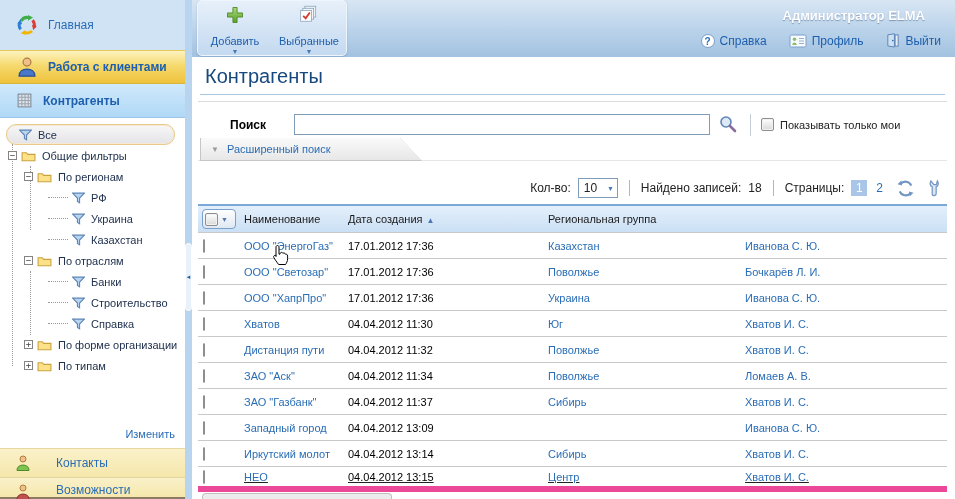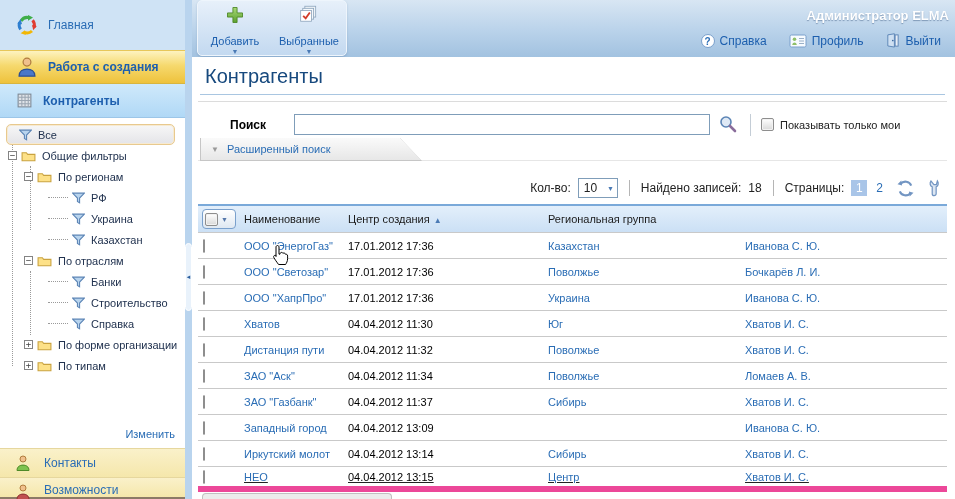--- a/index.html
+++ b/index.html
@@ -27,48 +27,48 @@
                color:#21324f; cursor:pointer; white-space:nowrap; }
   .tree-item .lbl { padding-left:2px; }
   .lvl0i { padding-left:20px; }
   .lvl0t { padding-left:8px; }
   .lvl1  { padding-left:24px; }
   .lvl2  { padding-left:56px;margin-left:16px; }
   .lvl2::before { content:""; position:absolute; left:32px; top:10px; width:20px;
                   border-top:1px dotted #9a9a9a; }
   .t-sel { margin:0 10px 0 6px; padding-left:12px; border:1px solid #e3c author;
   }
-  .t-sel { border:1px solid #e8c98e; border-radius:5px; background:linear-gradient(#f7f7f7,#e4e4e8);
+  .t-sel { border:1px solid #e8c98e; border-radius:10px; background:linear-gradient(#f7f7f7,#e4e4e8);
            box-shadow:0 0 0 1px #f6ead2 inset; }
   .toggle { width:9px; height:9px; border:1px solid #848484; background:#fff; font-size:9px;
             line-height:7px; text-align:center; color:#444; flex:0 0 9px;
             font-family:"DejaVu Sans Mono",monospace; }
   .edit-link { margin-top:auto; text-align:right; padding:6px 10px 8px 0; color:#2a6db5; cursor:pointer; }
   .nav-bottom { height:29px; background:linear-gradient(#faf1ca,#f5e7ab); border-top:1px solid #e6d79e;
-                color:#2a6db5; font-size:12px; display:flex; align-items:center; gap:12px; padding-left:14px; }
+                color:#2a6db5; font-size:12px; display:flex; align-items:center; gap:24px; padding-left:14px; }
   .nav-last { height:22px; align-items:flex-start; padding-top:5px; border-bottom:2px solid #8c7a66; }
 
   
   .splitter { width:7px; flex:0 0 7px; background:#b9d4ee; position:relative; }
   .split-handle { position:absolute; top:243px; left:0px; width:7px; height:68px; background:#e9f2fb;
                   border:1px solid #fff; border-radius:4px; display:flex; align-items:center; justify-content:center; }
   .split-handle span { color:#2c5f9e; font-size:6px; }
 
   
   .main { flex:1; display:flex; flex-direction:column; height:499px; }
   .topbar { height:57px; background:linear-gradient(#d8e6f3,#b9d2ea 55%,#a2c2e0); position:relative;
             flex:0 0 57px; }
   .tb-panel { position:absolute; left:5px; top:0; width:150px; height:56px;
               background:linear-gradient(#e7f0fa,#c3d9f0); border:1px solid #eef5fc;
               border-radius:5px; box-shadow:0 1px 2px rgba(90,120,160,.35);
               display:flex; justify-content:space-around; padding-top:4px; }
   .tb-btn { width:68px; display:flex; flex-direction:column; align-items:center; cursor:pointer; }
   .tb-btn .cap { color:#1d5fae; margin-top:10px;text-align:center; }
   .tb-btn .dd { color:#4a7ab5; font-size:7px; margin-top:1px; }
-  .user-line { position:absolute; top:8px; right:6px; color:#fff; font-weight:bold; font-size:13px;
+  .user-line { position:absolute; top:8px; right:30px; color:#fff; font-weight:bold; font-size:13px;
                text-shadow:0 1px 1px rgba(60,90,130,.5); }
   .hdr-links { position:absolute; top:33px; right:14px; display:flex; gap:22px; align-items:center; }
   .hdr-link { display:flex; align-items:center; gap:5px; color:#1d5fae; font-size:12px; cursor:pointer; }
   .qicon { width:14px; height:14px; border:1px solid #7aa0cc; border-radius:50%; background:#fff;
            color:#2a6db5; font-size:10px; font-weight:bold; text-align:center; line-height:13px; display:inline-block; }
 
   .content { flex:1; background:#fff; padding:0 8px 0 6px; position:relative; }
   h1 { font-size:20px; font-weight:normal; color:#17497e; margin:8px 0 6px 7px; }
   .title-underline { border-top:1px solid #a9c6e1; margin:0 2px 0 2px; }
   .search-block { margin-top:6px; border-top:1px solid #dcdcdc; padding-top:9px; height:37px;
@@ -139,21 +139,21 @@
         <polygon points="1.4,9.6 4.6,5 6,10.2" fill="#2e7fd0"></polygon>
       </svg>
       <span class="lbl">Главная</span>
     </div>
 
     <div class="nav-item nav-clients">
       <svg width="22" height="22" viewBox="0 0 18 18">
         <circle cx="9" cy="5" r="3.2" fill="#f0c08c" stroke="#b07c3e"></circle>
         <path d="M2.5 16.5c0-4 3-5.8 6.5-5.8s6.5 1.8 6.5 5.8Z" fill="#4a78c8" stroke="#2c4f92"></path>
       </svg>
-      <span class="lbl">Работа с создания</span>
+      <span class="lbl">Работа с клиентами</span>
     </div>
 
     <div class="nav-item nav-counterparties">
       <svg width="17" height="15" viewBox="0 0 16 14">
         <rect x="2" y="1" width="12" height="12" fill="#dfe3e8" stroke="#7d8894"></rect>
         <g stroke="#9aa5b1" stroke-width="1">
           <path d="M2 4h12M2 7h12M2 10h12M5.5 1v12M8.5 1v12M11.5 1v12" fill="none"></path>
         </g>
       </svg>
       <span class="lbl">Контрагенты</span>
@@ -380,21 +380,21 @@
       <div class="grid">
         <div class="grid-hdr">
           <div>
             <span class="hdr-check">
               <span class="cb"></span>
               <span class="dd">▼</span>
             </span>
           </div>
           <div>Наименование</div>
           <div>
-            <span>Центр создания</span><span class="sort">▲</span>
+            <span>Дата создания</span><span class="sort">▲</span>
           </div>
           <div>Региональная группа</div>
         </div>
 
         <div class="grid-row">
           <div><span class="cb row-cb"></span></div>
           <div class="cell-link">ООО "ЭнергоГаз"</div>
           <div class="cell-date">17.01.2012 17:36</div>
           <div class="cell-link">Казахстан</div>
           <div class="cell-link">Иванова С. Ю.</div>

